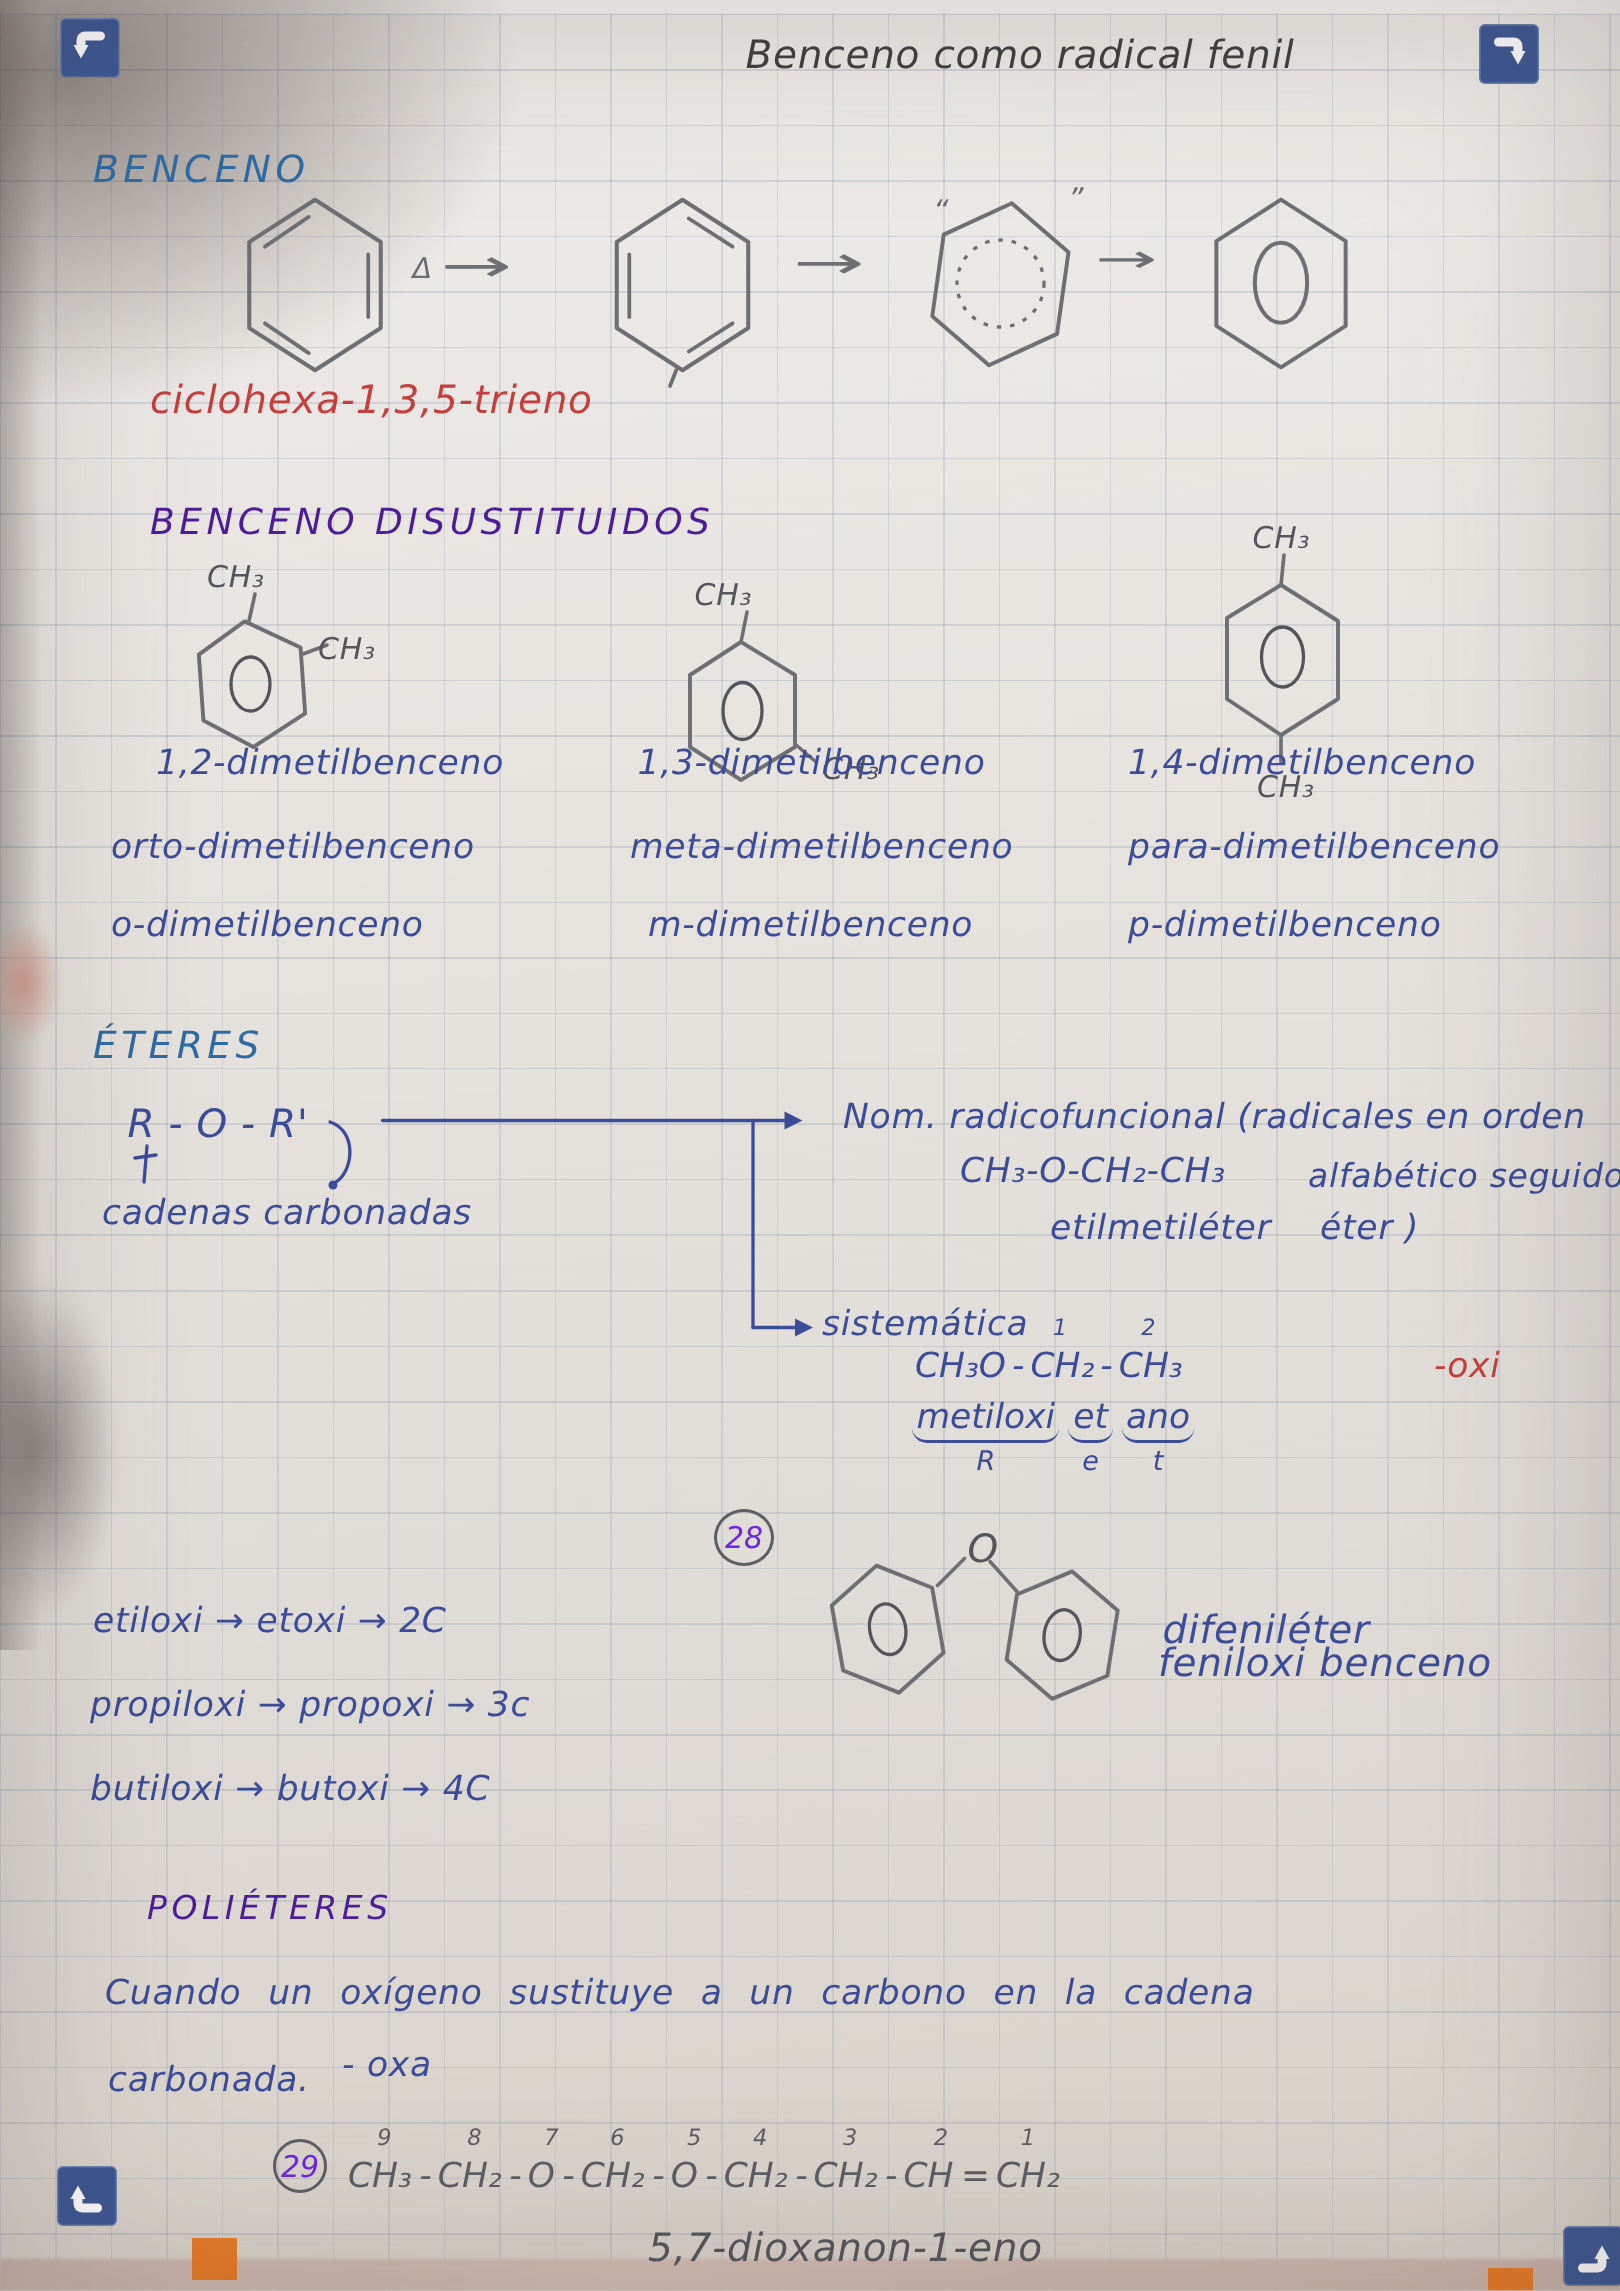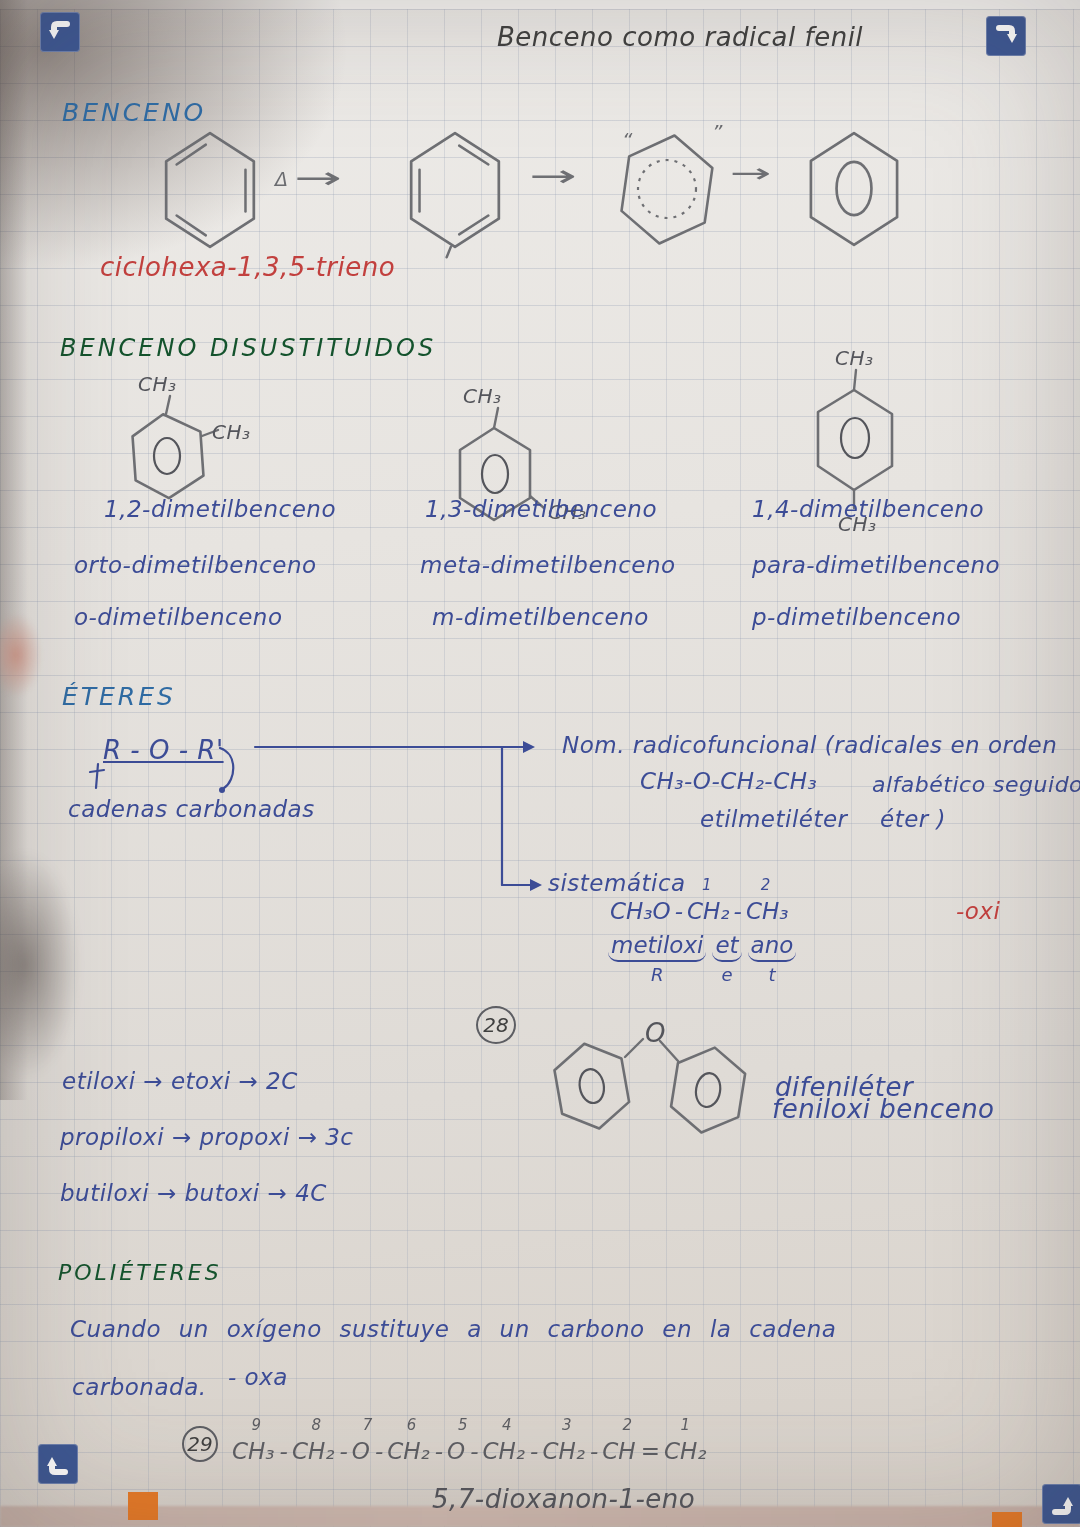--- a/index.html
+++ b/index.html
@@ -26,36 +26,36 @@
   .shadow-finger{position:absolute;left:-30px;top:850px;width:110px;height:230px;border-radius:50%;
     background:radial-gradient(ellipse, rgba(58,48,44,.5), rgba(58,48,44,0) 70%);filter:blur(4px);}
   .vignette{position:absolute;inset:0;pointer-events:none;
     box-shadow:inset 0 0 140px rgba(70,60,55,.25);}
 
   
   .hw{position:absolute;font-style:italic;color:#3c4c96;font-size:23px;
       letter-spacing:.5px;white-space:nowrap;}
   .pencil{color:#6b6c70;}
   .red{color:#c2403e;}
-  .green{color:#14532d;}
+  .green{color:#4c1d95;margin-left:40px;}
   .bluehead{color:#2f6ba3;letter-spacing:3px;font-size:25px;}
   .head{letter-spacing:3px;font-size:24px;}
   .big{font-size:26px;}
 
   
   svg.struct{position:absolute;overflow:visible;}
   .hex{fill:none;stroke:#6e6f73;stroke-width:2.6;stroke-linejoin:round;}
   .bond{stroke:#6e6f73;stroke-width:2.4;fill:none;stroke-linecap:round;}
   .ink-line{stroke:#3c4c96;stroke-width:2.2;fill:none;stroke-linecap:round;}
   .ink-fill{fill:#3c4c96;}
 
   .arrowtxt{position:absolute;color:#6e6f73;font-size:30px;transform:scaleX(1.9);}
 
   
-  .circled{position:absolute;font-style:italic;color:#404040;font-size:20px;
+  .circled{position:absolute;font-style:italic;color:#6d28d9;font-size:20px;
     border:2px solid #5d5e63;border-radius:50%;width:36px;height:34px;
     display:flex;align-items:center;justify-content:center;}
 
   
   .corner{position:absolute;width:40px;height:40px;background:#3c5794;border-radius:4px;
     display:flex;align-items:center;justify-content:center;box-shadow:0 0 0 1px rgba(255,255,255,.25) inset;}
   .orange-mark{position:absolute;background:#e87a26;}
 
   
   .atomrow{position:absolute;display:flex;align-items:flex-end;color:#565760;
@@ -193,21 +193,21 @@
   <div class="hw" style="left:74px;top:552px;">orto-dimetilbenceno</div>
   <div class="hw" style="left:420px;top:552px;">meta-dimetilbenceno</div>
   <div class="hw" style="left:752px;top:552px;">para-dimetilbenceno</div>
 
   <div class="hw" style="left:74px;top:604px;">o-dimetilbenceno</div>
   <div class="hw" style="left:432px;top:604px;">m-dimetilbenceno</div>
   <div class="hw" style="left:752px;top:604px;">p-dimetilbenceno</div>
 
   <div class="hw bluehead" style="left:62px;top:682px;">ÉTERES</div>
 
-  <div class="hw big" style="left:103px;top:735px;text-decoration:underline;">R - O - R'</div>
+  <div class="hw big" style="left:85px;top:735px;">R - O - R'</div>
   <div class="hw" style="left:68px;top:796px;">cadenas carbonadas</div>
 
   <svg class="struct" style="left:88px;top:762px;" width="160" height="45" viewBox="0 0 160 45">
     <path class="ink-line" d="M10,2 L8,26"></path>
       <path class="ink-line" d="M2,10 L16,8"></path>
     <path class="ink-line" d="M132,-14 C150,-8 148,18 136,26"></path>
       <circle class="ink-fill" cx="134" cy="28" r="3"></circle>
   </svg>
   <svg class="struct" style="left:230px;top:735px;" width="340" height="170" viewBox="0 0 340 170">
     <path class="ink-line" d="M25,12 L293,12"></path>

